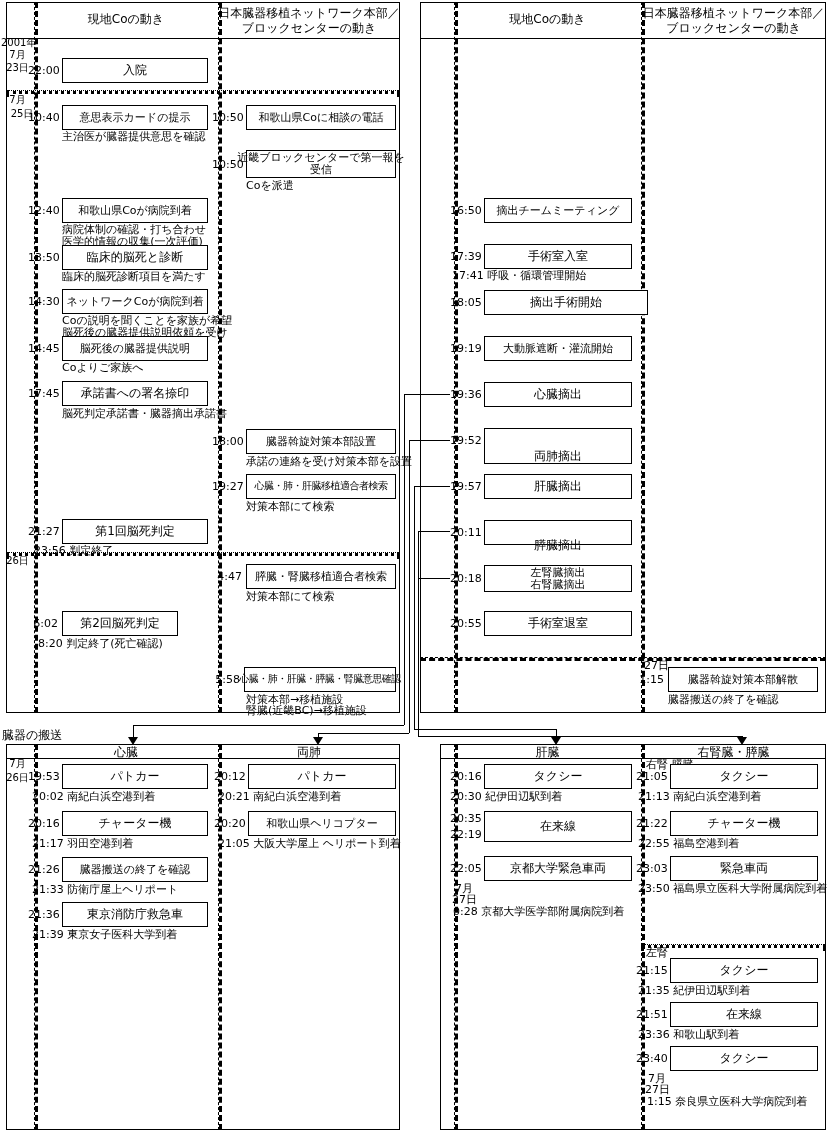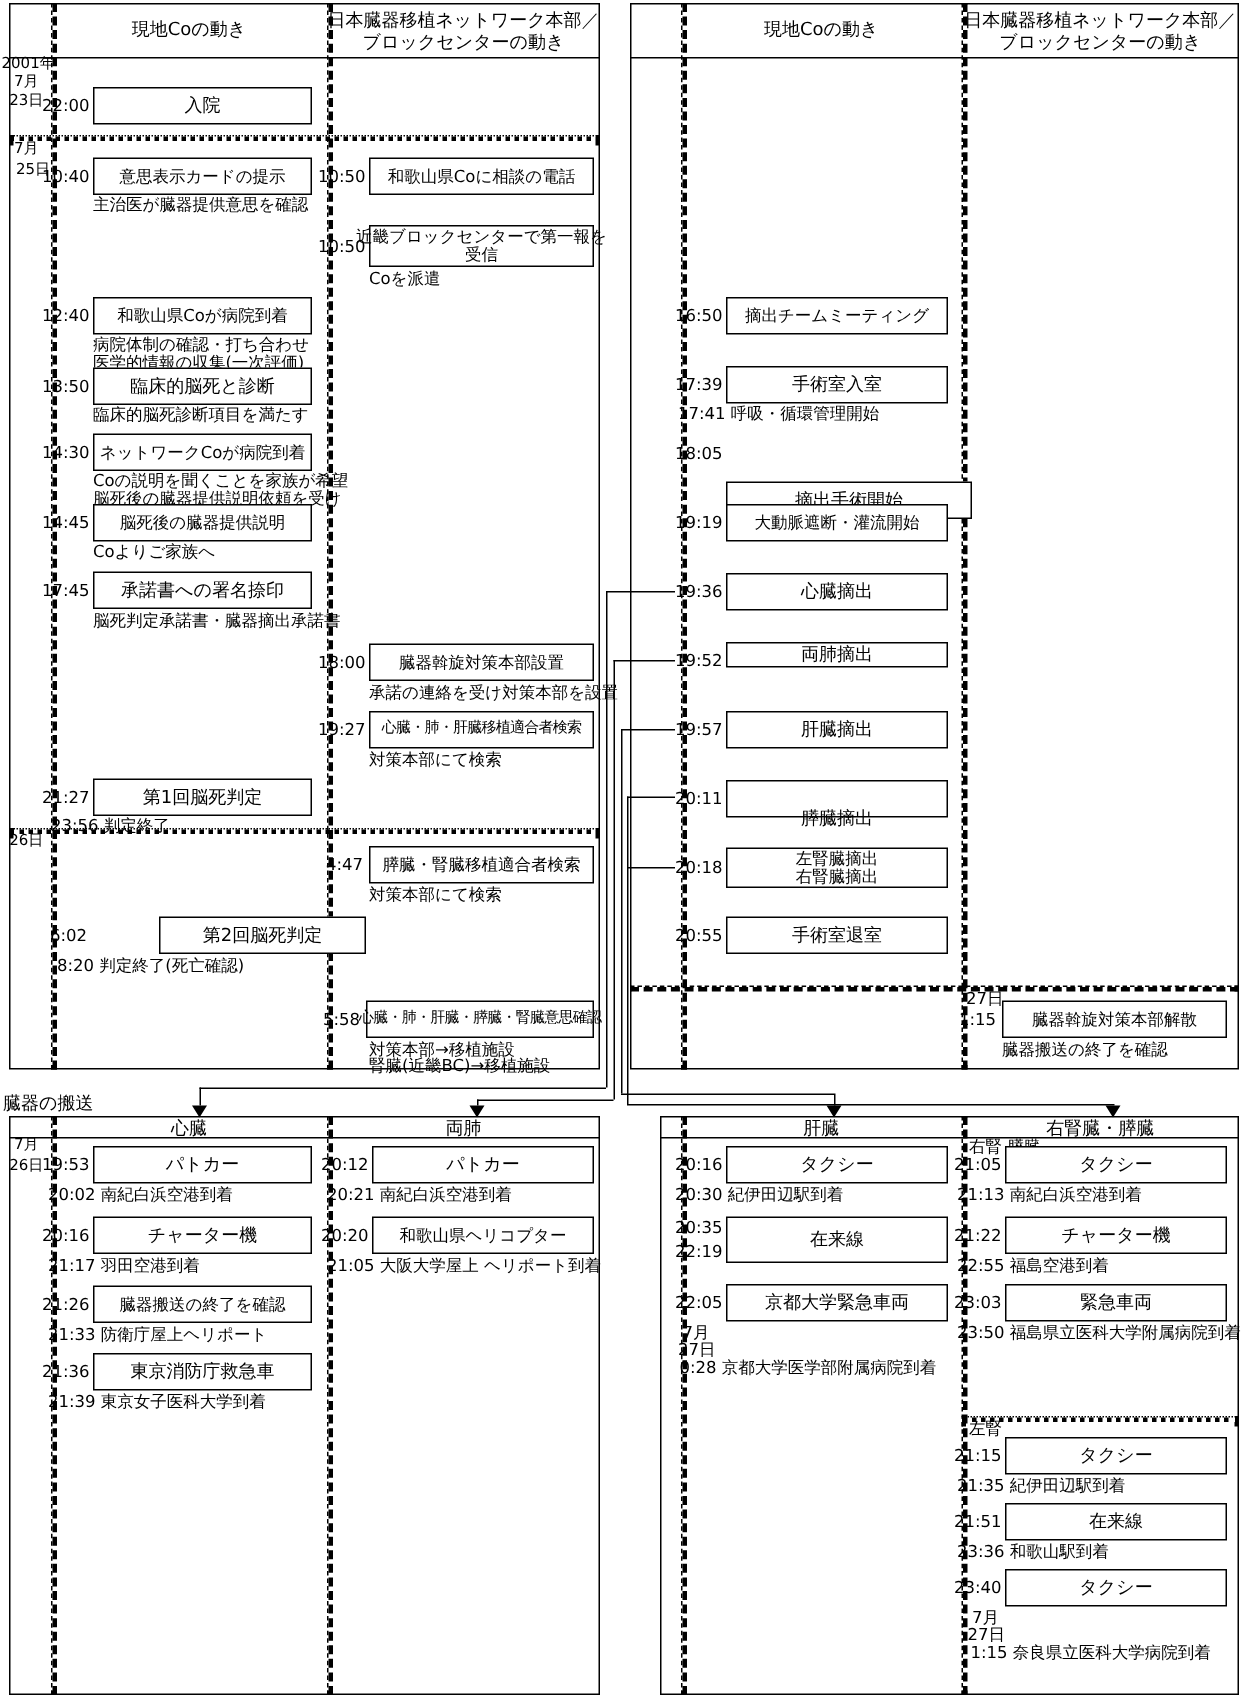--- a/index.html
+++ b/index.html
@@ -97,21 +97,21 @@
     <div class="evbox" style="left: 62px; top: 381px; width: 146px; height: 25px;">
       <div style="position: static; white-space: nowrap; font-size: 12px;">承諾書への署名捺印</div>
     </div>
     <div class="txt" style="left: 62px; top: 408px;">脳死判定承諾書・臓器摘出承諾書</div>
     <div class="tm" style="left: 28px; top: 525px; width: 30px;">21:27</div>
     <div class="evbox" style="left: 62px; top: 519px; width: 146px; height: 25px;">
       <div style="position: static; white-space: nowrap; font-size: 12px;">第1回脳死判定</div>
     </div>
     <div class="txt" style="left: 34px; top: 545px;">23:56 判定終了</div>
     <div class="tm" style="left: 28px; top: 617px; width: 30px;">6:02</div>
-    <div class="evbox" style="left: 62px; top: 611px; width: 138px; height: 25px; margin-left: 44px;">
+    <div class="evbox" style="left: 62px; top: 611px; width: 116px; height: 25px;">
       <div style="position: static; white-space: nowrap; font-size: 12px;">第2回脳死判定</div>
     </div>
     <div class="txt" style="left: 38px; top: 638px;">8:20 判定終了(死亡確認)</div>
     <div class="tm" style="left: 212px; top: 111px; width: 30px;">10:50</div>
     <div class="evbox" style="left: 246px; top: 105px; width: 150px; height: 25px;">
       <div style="position: static; white-space: nowrap; font-size: 11px;">和歌山県Coに相談の電話</div>
     </div>
     <div class="tm" style="left: 212px; top: 158px; width: 30px;">10:50</div>
     <div class="evbox" style="left: 246px; top: 150px; width: 150px; height: 28px;">
       <div style="position: static; white-space: pre; font-size: 11px;">近畿ブロックセンターで第一報を
@@ -151,33 +151,33 @@
     <div class="tm" style="left: 450px; top: 204px; width: 30px;">16:50</div>
     <div class="evbox" style="left: 484px; top: 198px; width: 148px; height: 25px;">
       <div style="position: static; white-space: nowrap; font-size: 11px;">摘出チームミーティング</div>
     </div>
     <div class="tm" style="left: 450px; top: 250px; width: 30px;">17:39</div>
     <div class="evbox" style="left: 484px; top: 244px; width: 148px; height: 25px;">
       <div style="position: static; white-space: nowrap; font-size: 12px;">手術室入室</div>
     </div>
     <div class="txt" style="left: 452px; top: 270px;">17:41  呼吸・循環管理開始</div>
     <div class="tm" style="left: 450px; top: 296px; width: 30px;">18:05</div>
-    <div class="evbox" style="left: 484px; top: 290px; width: 164px; height: 25px; margin-top: 31px;">
+    <div class="evbox" style="left: 484px; top: 290px; width: 164px; height: 25px;">
       <div style="position: static; white-space: nowrap; font-size: 12px;">摘出手術開始</div>
     </div>
     <div class="tm" style="left: 450px; top: 342px; width: 30px;">19:19</div>
     <div class="evbox" style="left: 484px; top: 336px; width: 148px; height: 25px;">
       <div style="position: static; white-space: nowrap; font-size: 11px;">大動脈遮断・灌流開始</div>
     </div>
     <div class="tm" style="left: 450px; top: 388px; width: 30px;">19:36</div>
     <div class="evbox" style="left: 484px; top: 382px; width: 148px; height: 25px;">
       <div style="position: static; white-space: nowrap; font-size: 12px;">心臓摘出</div>
     </div>
     <div class="tm" style="left: 450px; top: 434px; width: 30px;">19:52</div>
-    <div class="evbox" style="left: 484px; top: 428px; width: 148px; height: 17px;">
+    <div class="evbox" style="left: 484px; top: 428px; width: 148px; height: 36px; align-items: flex-end;">
       <div style="position: static; white-space: nowrap; font-size: 12px;">両肺摘出</div>
     </div>
     <div class="tm" style="left: 450px; top: 480px; width: 30px;">19:57</div>
     <div class="evbox" style="left: 484px; top: 474px; width: 148px; height: 25px;">
       <div style="position: static; white-space: nowrap; font-size: 12px;">肝臓摘出</div>
     </div>
     <div class="tm" style="left: 450px; top: 526px; width: 30px;">20:11</div>
     <div class="evbox" style="left: 484px; top: 520px; width: 148px; height: 25px;">
       <div style="position: static; white-space: nowrap; font-size: 12px; margin-top: 25px;">膵臓摘出</div>
     </div>

